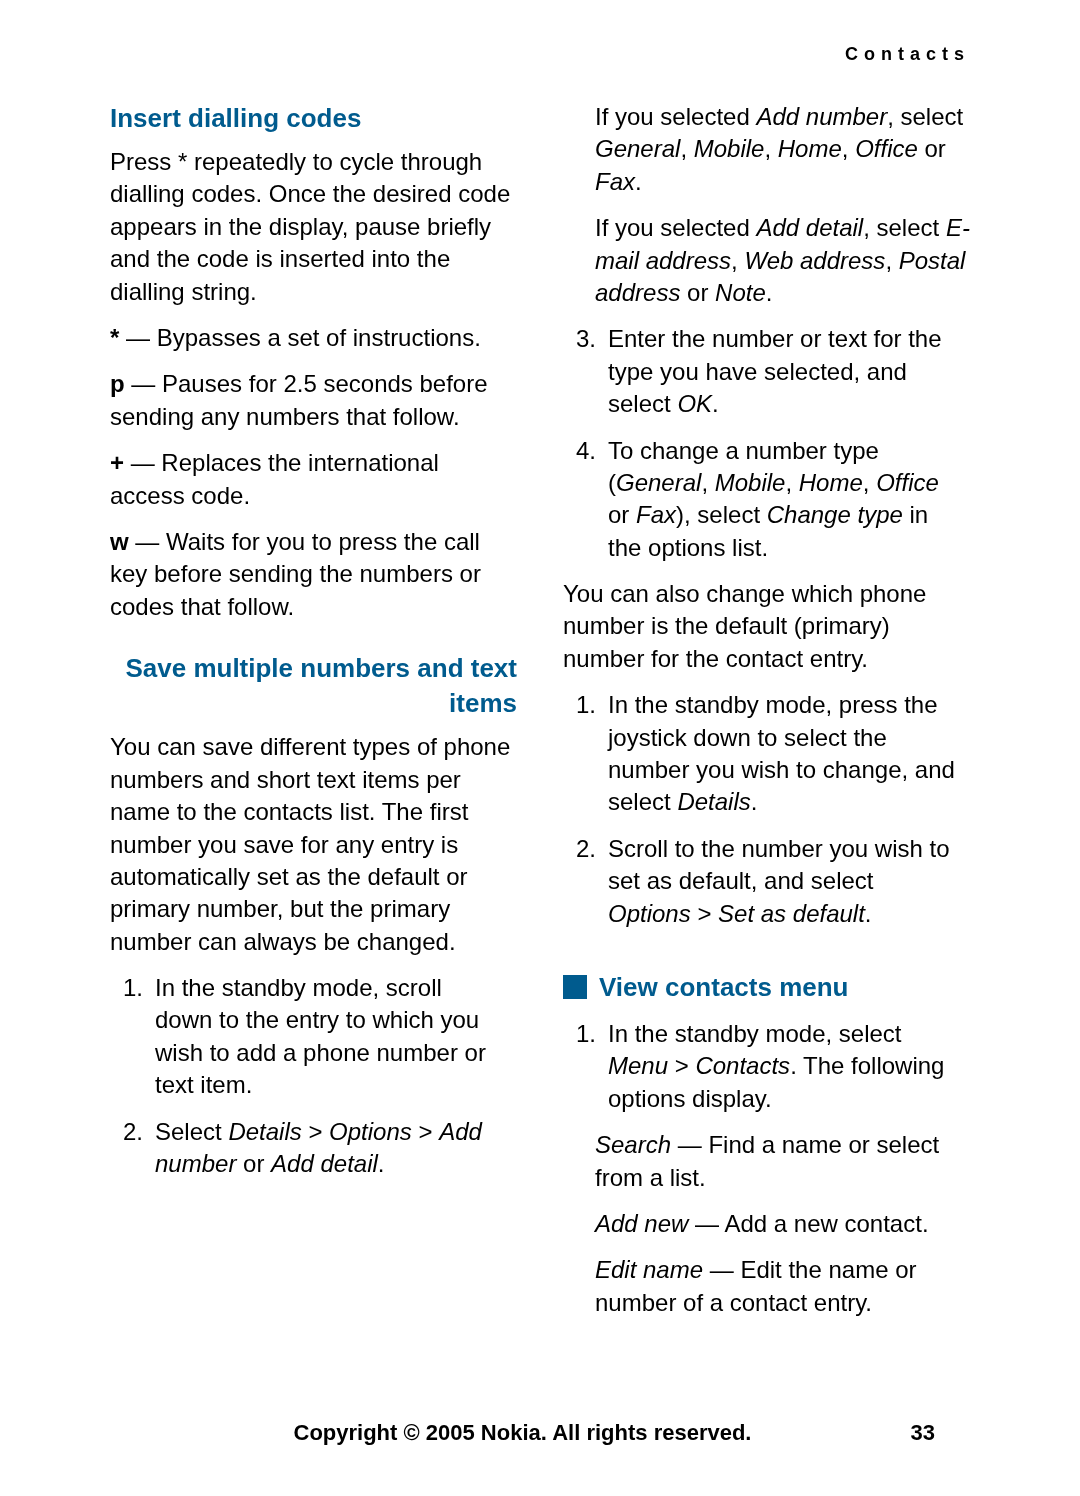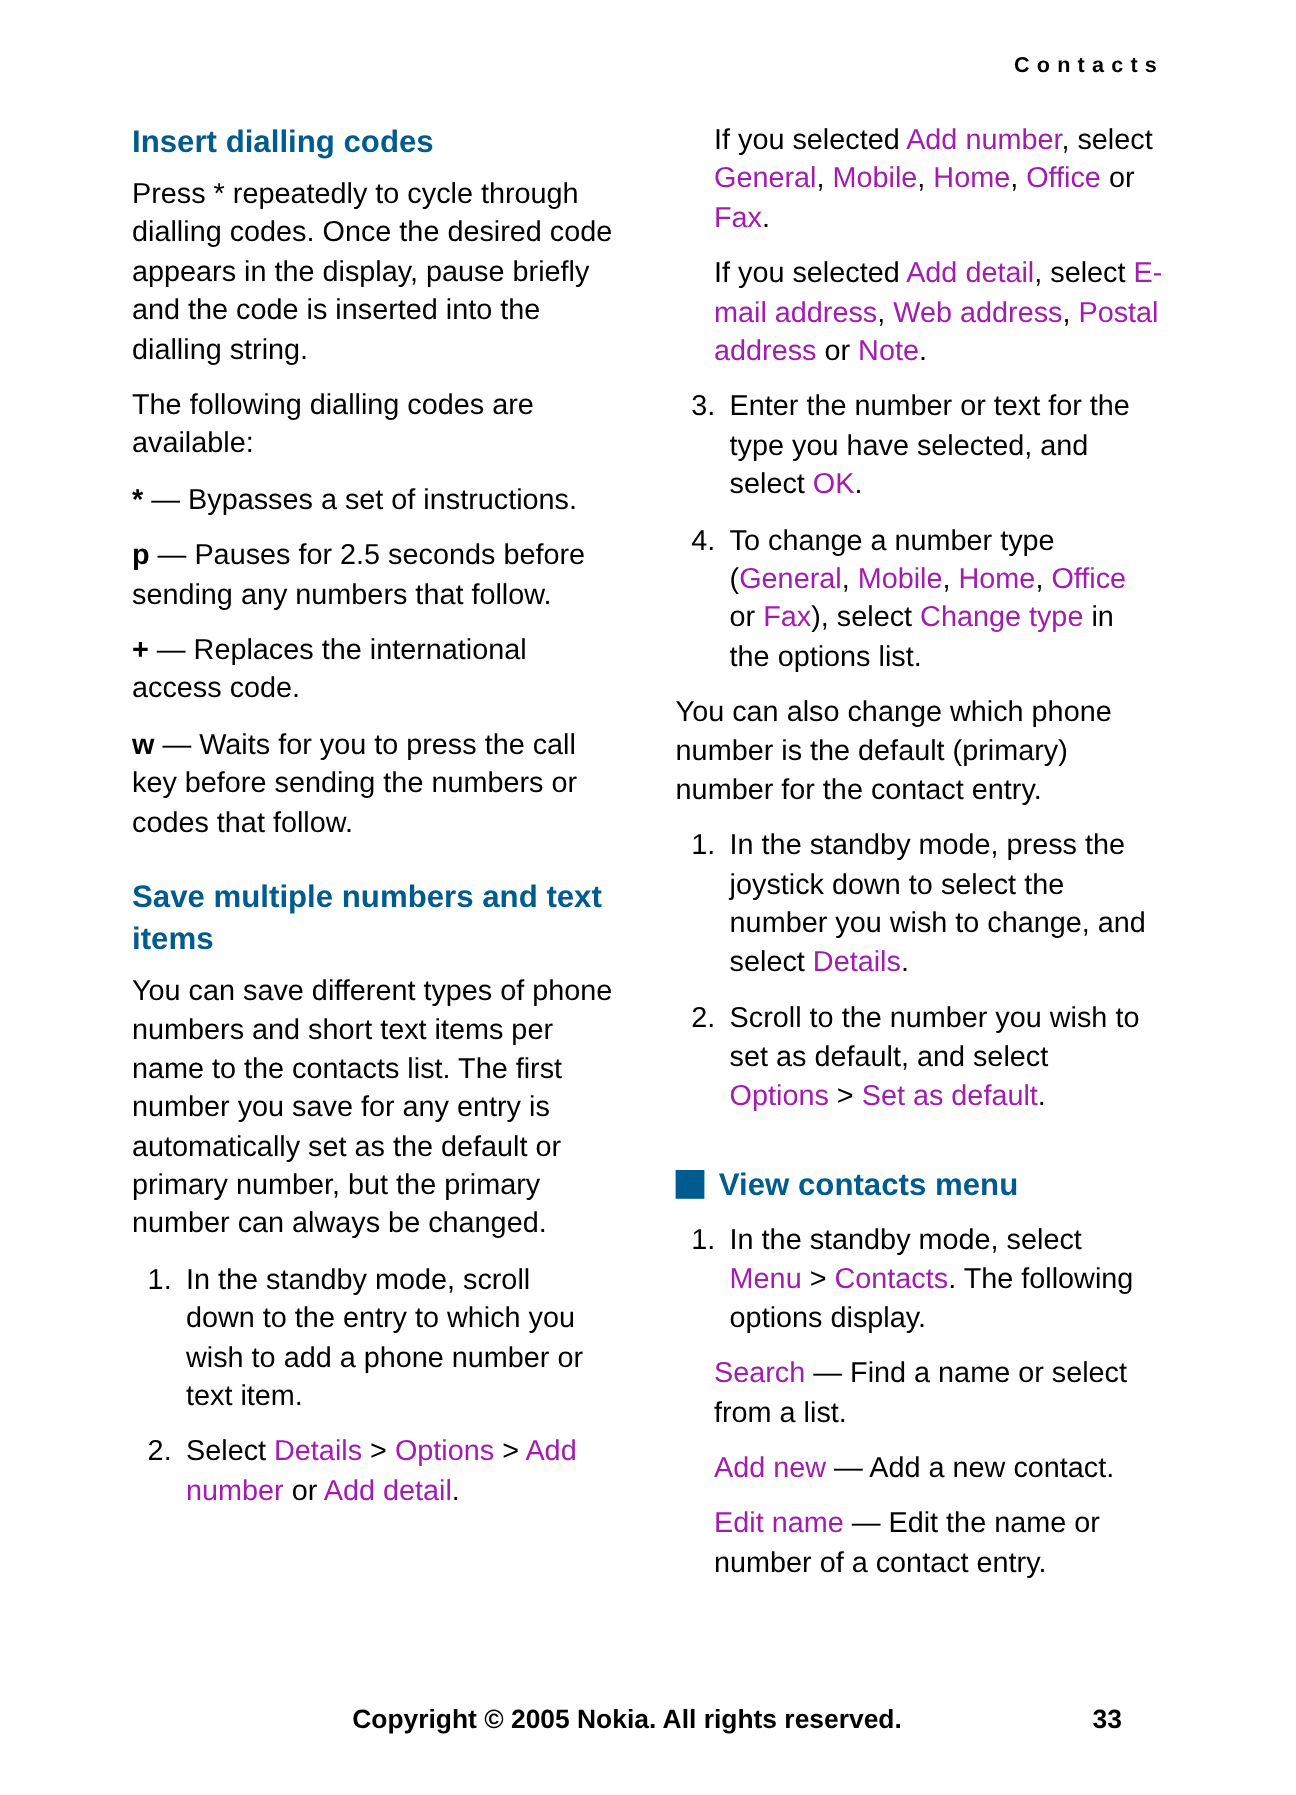--- a/index.html
+++ b/index.html
@@ -71,21 +71,21 @@
   ol.numbered > li::before {
     content: counter(item) ".";
     position: absolute;
     left: 0;
     top: 0;
   }
   .indent-block {
     padding-left: 32px;
     margin: 0 0 14px 0;
   }
-  .em-green { color: #a21caf; }
+  .em-green { color: #000000; font-style: italic; }
   .footer {
     position: absolute;
     bottom: 50px;
     left: 0;
     width: 1045px;
     text-align: center;
     font-size: 22px;
     font-weight: bold;
   }
   .footer .pagenum {
@@ -101,36 +101,35 @@
 
   <div class="running-header">Contacts</div>
 
   <div class="columns">
 
     <div class="col">
 
       <h2 class="blue-heading">Insert dialling codes</h2>
 
       <p>Press * repeatedly to cycle through dialling codes. Once the desired code appears in the display, pause briefly and the code is inserted into the dialling string.</p>
-      <p>The following dialling codes are available:</p>
 
       <p>
         <b>*</b><span> — Bypasses a set of instructions.</span>
       </p>
       <p>
         <b>p</b><span> — Pauses for 2.5 seconds before sending any numbers that follow.</span>
       </p>
       <p>
         <b>+</b><span> — Replaces the international access code.</span>
       </p>
       <p>
         <b>w</b><span> — Waits for you to press the call key before sending the numbers or codes that follow.</span>
       </p>
 
-      <h2 class="blue-heading" style="margin-top:28px;">Save multiple numbers and text items</h2>
+      <h2 class="blue-heading" style="margin-top:28px;text-align:right;">Save multiple numbers and text items</h2>
 
       <p>You can save different types of phone numbers and short text items per name to the contacts list. The first number you save for any entry is automatically set as the default or primary number, but the primary number can always be changed.</p>
 
       <ol class="numbered">
         <li>In the standby mode, scroll down to the entry to which you wish to add a phone number or text item.</li>
         <li>
           <span>Select </span><span class="em-green">Details</span><span> &gt; </span><span class="em-green">Options</span><span> &gt; </span><span class="em-green">Add number</span><span> or </span><span class="em-green">Add detail</span><span>.</span>
         </li>
       </ol>
 

